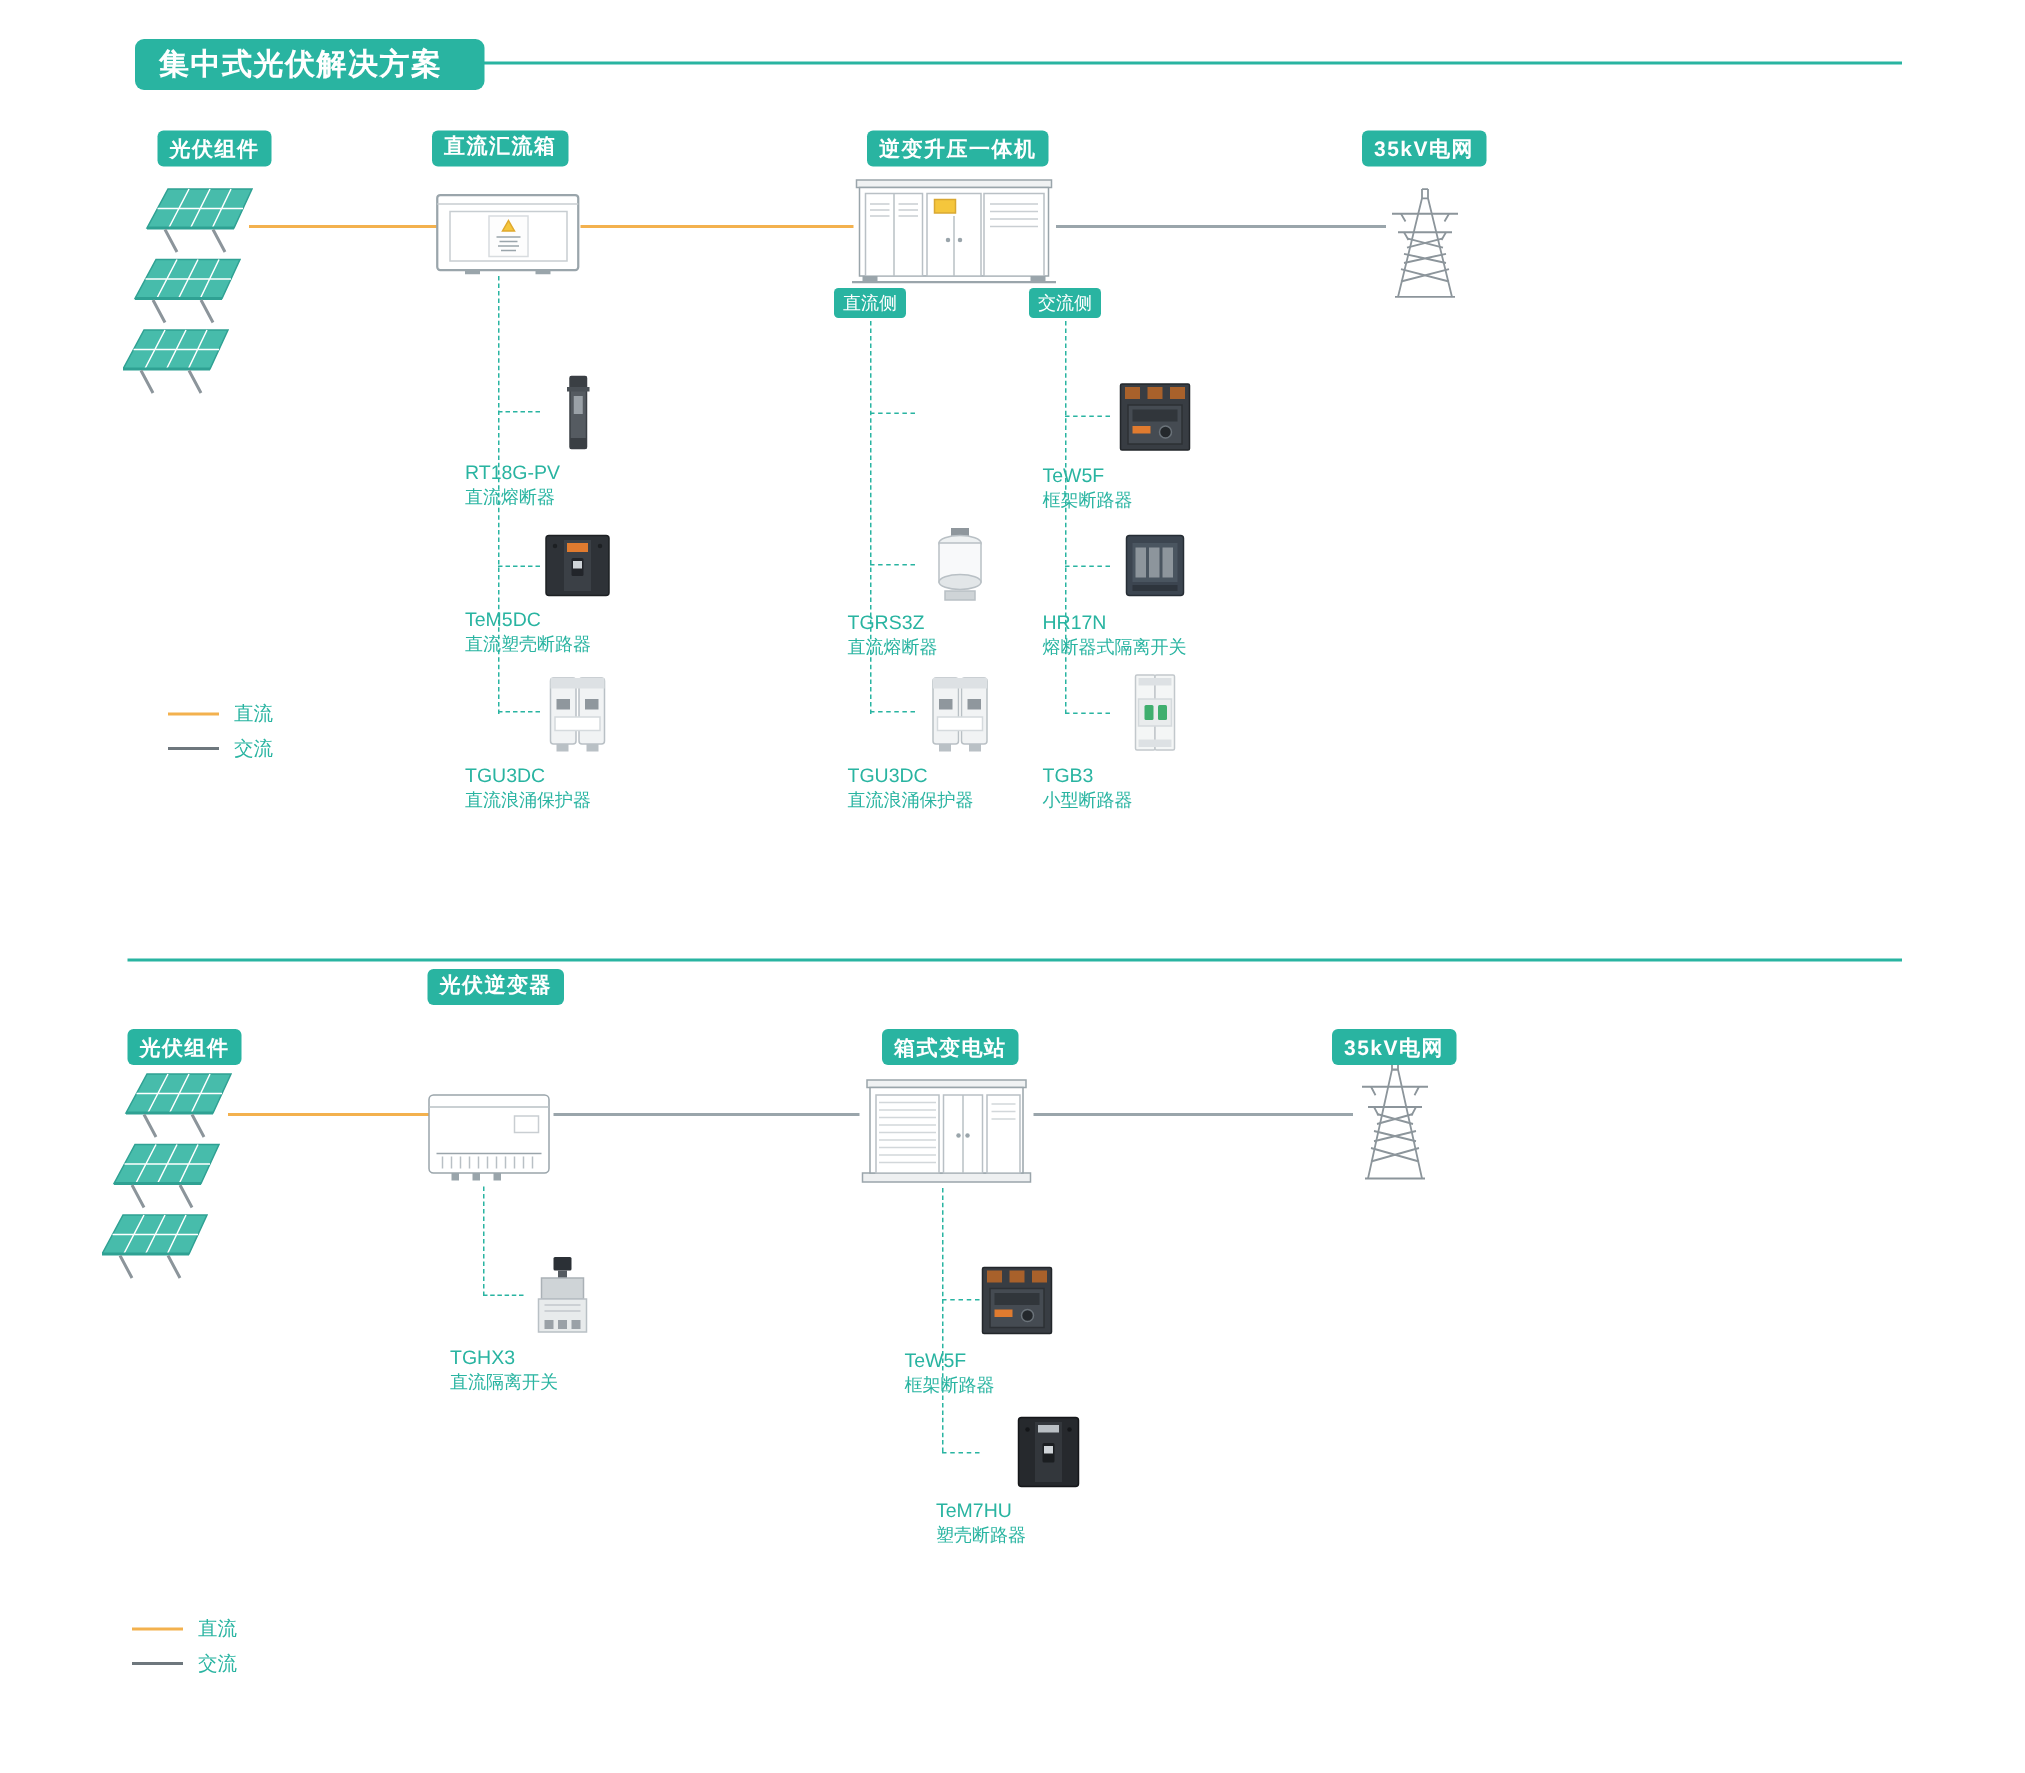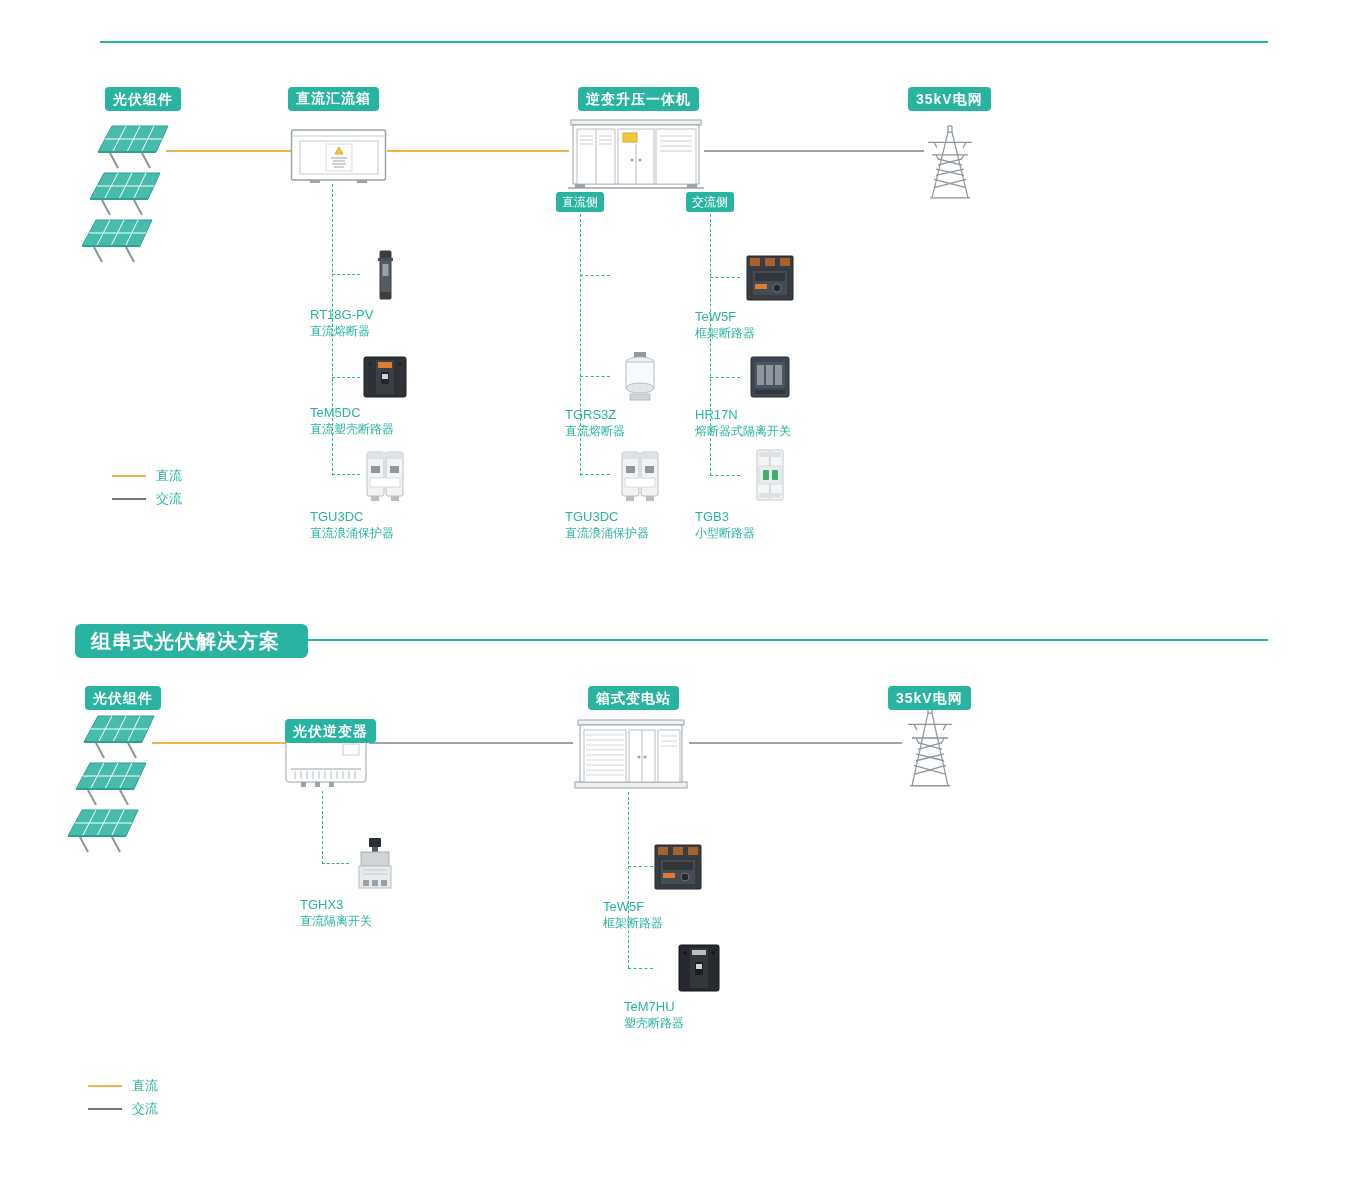--- a/index.html
+++ b/index.html
@@ -30,20 +30,21 @@
   .legend-swatch.orange { background:var(--orange); }
   .legend-swatch.gray { background:#6e777d; }
   .legend-label { color:var(--teal); font-size:13px; }
 </style>
 </head>
 <body>
 
 <div class="canvas">
 
   <div class="title-line" style="left:100px;top:41px;width:1168px;"></div>
+  <div class="badge-title" style="left:90px;top:26px;">集中式光伏解决方案</div>
 
   <div class="badge-node" style="left:105px;top:87px;">光伏组件</div>
   <div class="badge-node" style="left:288px;top:87px;font-family:Liberation Serif, serif;">直流汇流箱</div>
   <div class="badge-node" style="left:578px;top:87px;">逆变升压一体机</div>
   <div class="badge-node" style="left:908px;top:87px;">35kV电网</div>
 
   <div class="equip" style="left:82px;top:124px;">
     <svg width="95" height="145" viewBox="0 0 95 145">
       <g transform="translate(16,2)">
         <polygon points="14,0 70,0 58,26 0,26" fill="#47bcab" stroke="#2fa193"></polygon>
@@ -265,24 +266,23 @@
       <span class="legend-swatch orange"></span>
       <span class="legend-label">直流</span>
     </div>
     <div class="legend-row">
       <span class="legend-swatch gray"></span>
       <span class="legend-label">交流</span>
     </div>
   </div>
 
   <div class="title-line" style="left:85px;top:639px;width:1183px;"></div>
-  <div class="badge-title" style="left:75px;top:624px;">组串式光伏解决方案</div>
 
   <div class="badge-node" style="left:85px;top:686px;">光伏组件</div>
-  <div class="badge-node" style="left:285px;top:719px;">光伏逆变器</div>
+  <div class="badge-node" style="left:285px;top:646px;font-family:Liberation Mono, monospace;">光伏逆变器</div>
   <div class="badge-node" style="left:588px;top:686px;">箱式变电站</div>
   <div class="badge-node" style="left:888px;top:686px;">35kV电网</div>
 
   <div class="equip" style="left:68px;top:714px;">
     <svg width="95" height="145" viewBox="0 0 95 145">
       <g transform="translate(16,2)">
         <polygon points="14,0 70,0 58,26 0,26" fill="#47bcab" stroke="#2fa193"></polygon>
         <path d="M28 0 L14.5 26 M42 0 L29 26 M56 0 L43.5 26 M7 13 L64 13" stroke="#ffffff" stroke-width="1" fill="none"></path>
         <path d="M0 26 L58 26" stroke="#2fa193" stroke-width="2" fill="none"></path>
         <path d="M12 27 L20 42 M44 27 L52 42" stroke="#8c959b" stroke-width="2" fill="none"></path>

